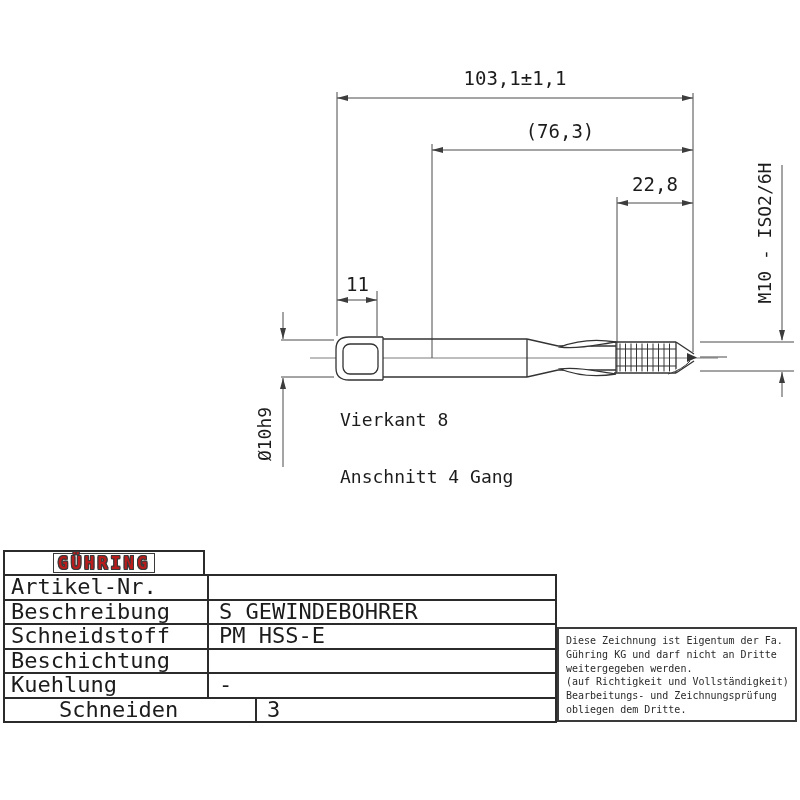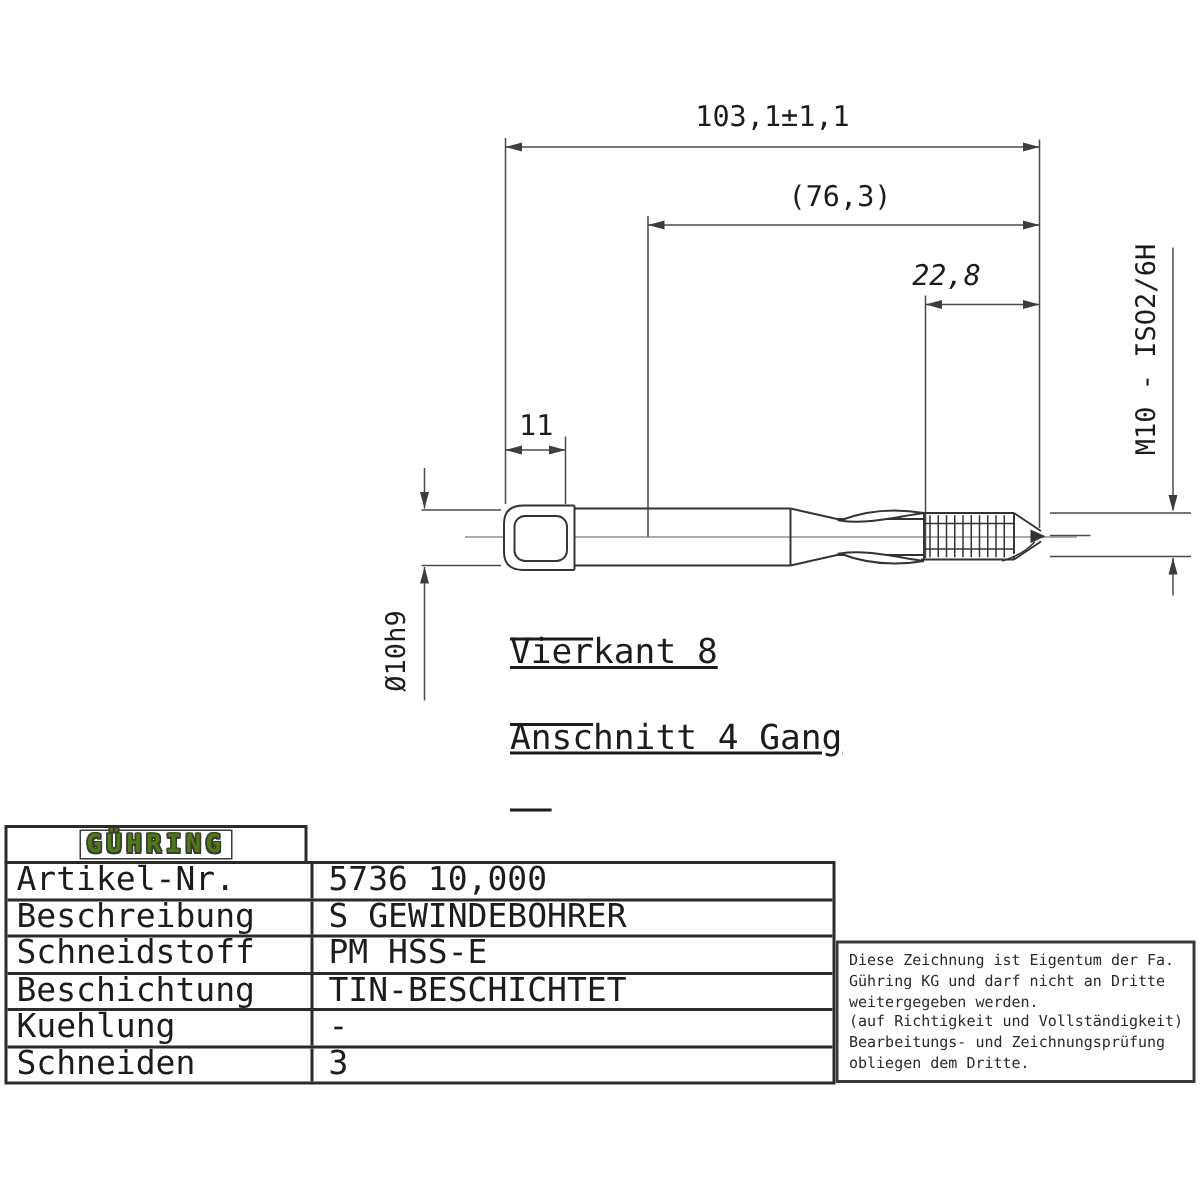--- a/index.html
+++ b/index.html
@@ -4,36 +4,36 @@
 <style>
   html,body{margin:0;padding:0;background:#fff;}
   .page{position:relative;width:800px;height:800px;background:#ffffff;overflow:hidden;
         font-family:"DejaVu Sans Mono","Liberation Mono",monospace;color:#1c1c1c;}
   svg{position:absolute;left:0;top:0;}
   .lbl{position:absolute;font-size:19px;letter-spacing:0;white-space:pre;color:#1c1c1c;}
   .lbl.center{text-align:center;}
   .rot{transform:rotate(-90deg);}
   .dim-103{left:430px;top:67px;width:170px;}
   .dim-76{left:500px;top:120px;width:120px;}
-  .dim-228{left:591px;top:173px;width:80px;font-style:italic;}
+  .dim-228{left:615px;top:173px;width:80px;}
   .dim-11{left:330px;top:273px;width:55px;}
   .thread-spec{left:683px;top:222px;width:164px;height:22px;font-size:18px;text-align:center;}
   .shank-dia{left:223px;top:423px;width:84px;height:22px;font-size:18px;text-align:center;}
-  .vierkant{left:340px;top:388px;font-size:23px;line-height:19px;text-decoration:underline;}
+  .vierkant{left:340px;top:372px;font-size:18px;line-height:19px;}
   
   .logo-cell{position:absolute;left:3px;top:550px;width:202px;height:26px;
              border:2px solid #2b2b2b;box-sizing:border-box;display:flex;align-items:center;justify-content:center;background:#fff;}
   .logo-text{display:inline-block;border:1px solid #3a3a3a;padding:0 4px;line-height:18px;
-             font-size:17px;font-weight:bold;letter-spacing:3px;color:#4d7c0f;
+             font-size:17px;font-weight:bold;letter-spacing:3px;color:#b91c1c;
              text-shadow:-1px -1px 0 #3a3a3a,1px -1px 0 #3a3a3a,-1px 1px 0 #3a3a3a,1px 1px 0 #3a3a3a,
                          -1px 0 0 #3a3a3a,1px 0 0 #3a3a3a,0 -1px 0 #3a3a3a,0 1px 0 #3a3a3a;}
   .spec-table{position:absolute;left:3px;top:574px;width:554px;
               border:2px solid #2b2b2b;box-sizing:border-box;background:#fff;}
   .spec-row{display:grid;grid-template-columns:204px 1fr;border-bottom:2px solid #2b2b2b;}
-  .spec-row:last-child{border-bottom:none;}
+  .spec-row:last-child{border-bottom:none;padding-left:48px;}
   .spec-label,.spec-value{font-size:22px;line-height:22.5px;height:22.5px;overflow:hidden;}
   .spec-label{padding-left:6px;border-right:2px solid #2b2b2b;}
   .spec-value{padding-left:10px;}
   
   .notice{position:absolute;left:557px;top:627px;width:240px;height:95px;
           border:2px solid #3a3a3a;box-sizing:border-box;padding:5px 0 0 7px;background:#fff;}
   .notice-line{font-size:10px;line-height:13.8px;white-space:pre;color:#2a2a2a;}
 </style>
 </head>
 <body>
@@ -139,33 +139,31 @@
     <div>Anschnitt 4 Gang</div>
   </div>
 
   <div class="logo-cell">
     <span class="logo-text">GÜHRING</span>
   </div>
 
   <div class="spec-table">
     <div class="spec-row">
       <div class="spec-label">Artikel-Nr.</div>
-      <div class="spec-value">5736 10,000</div>
     </div>
     <div class="spec-row">
       <div class="spec-label">Beschreibung</div>
       <div class="spec-value">S GEWINDEBOHRER</div>
     </div>
     <div class="spec-row">
       <div class="spec-label">Schneidstoff</div>
       <div class="spec-value">PM HSS-E</div>
     </div>
     <div class="spec-row">
       <div class="spec-label">Beschichtung</div>
-      <div class="spec-value">TIN-BESCHICHTET</div>
     </div>
     <div class="spec-row">
       <div class="spec-label">Kuehlung</div>
       <div class="spec-value">-</div>
     </div>
     <div class="spec-row">
       <div class="spec-label">Schneiden</div>
       <div class="spec-value">3</div>
     </div>
   </div>

